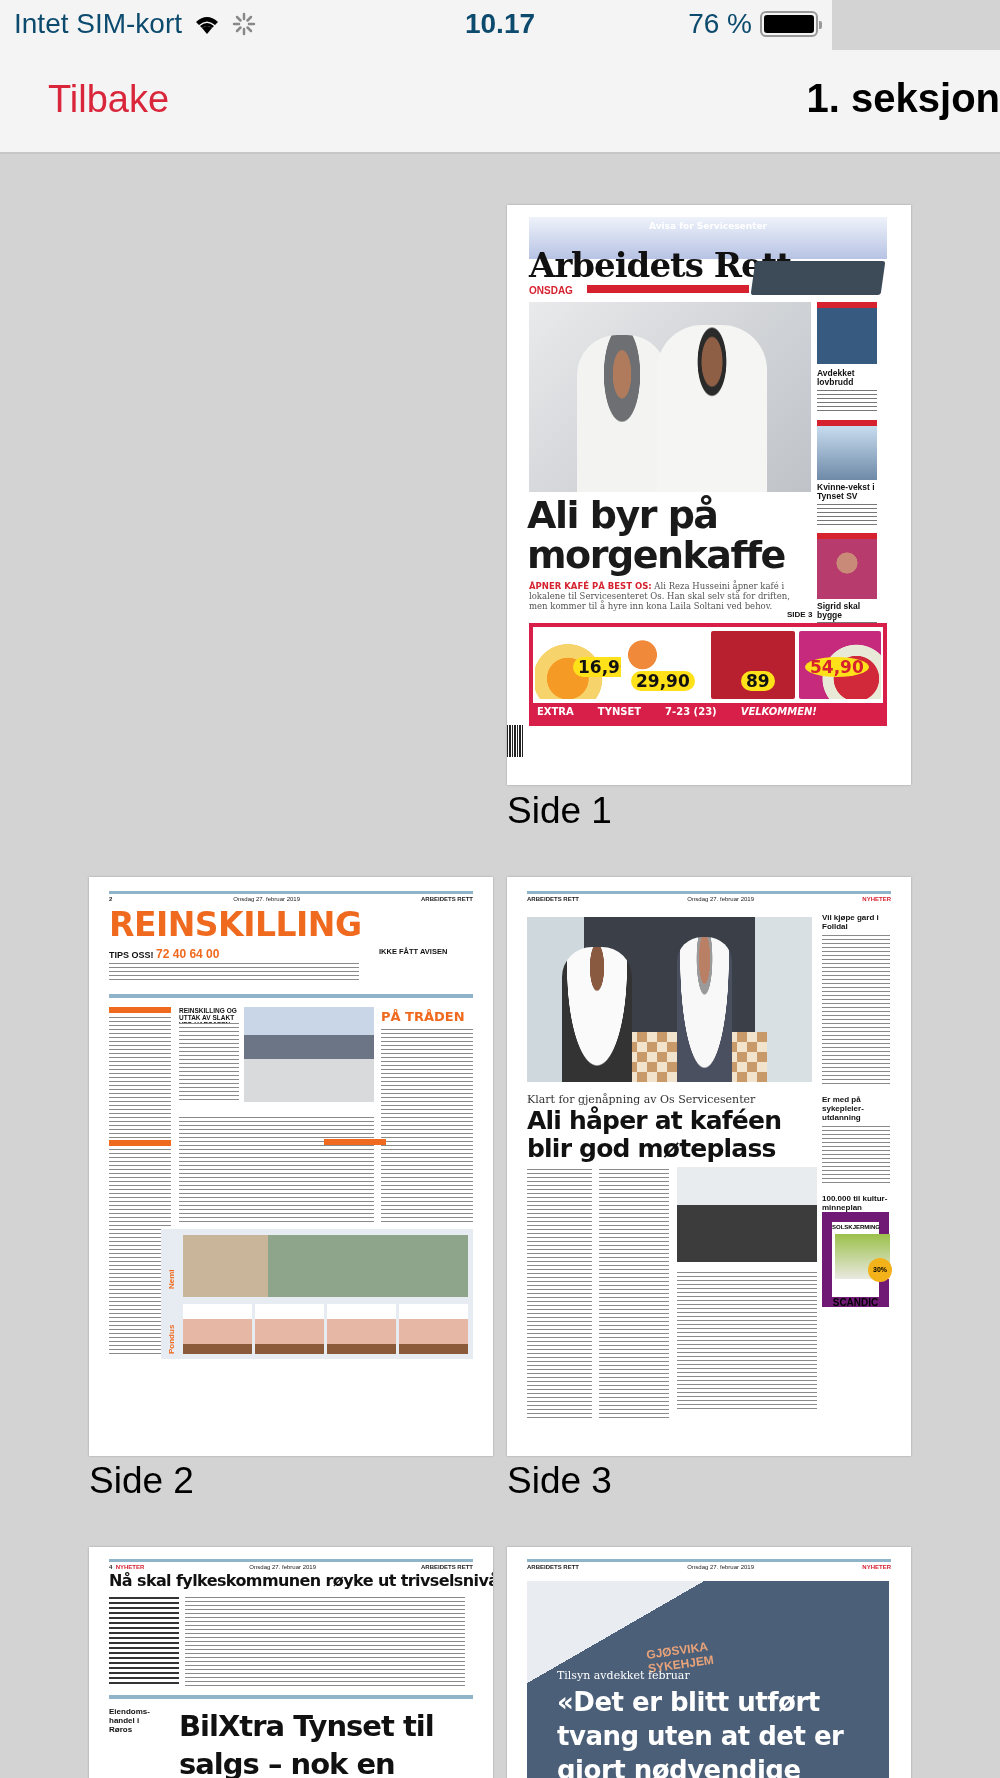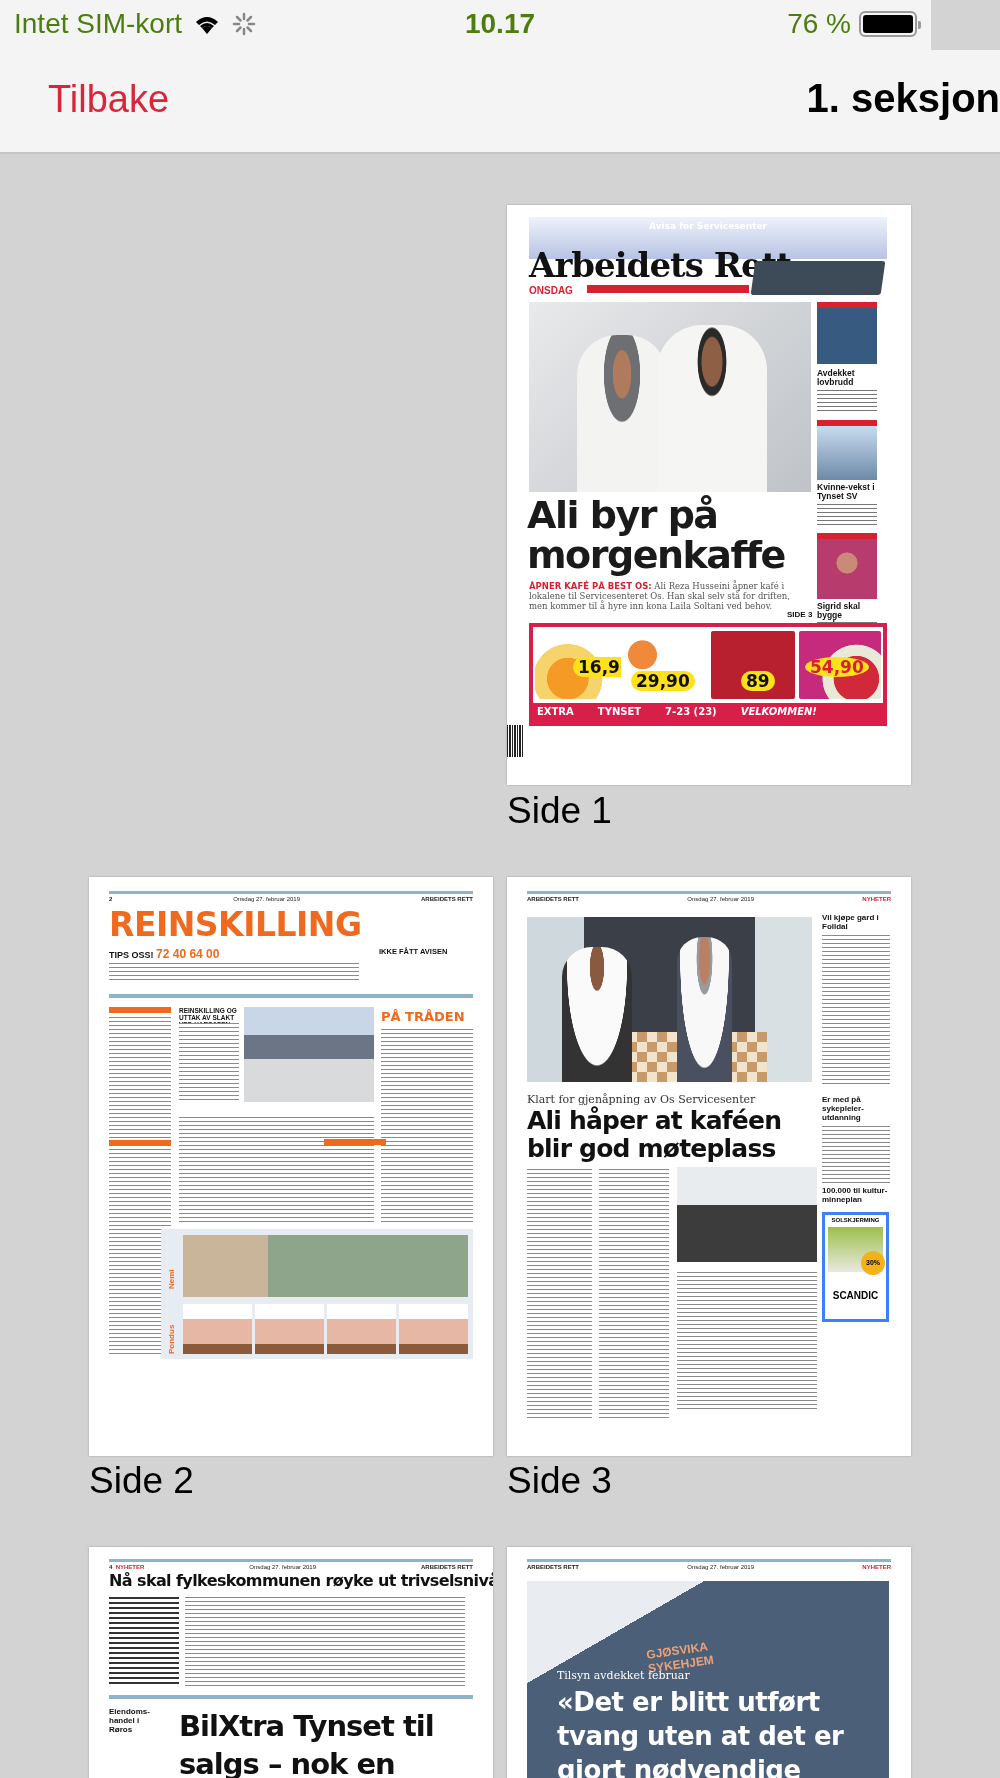--- a/index.html
+++ b/index.html
@@ -1,17 +1,17 @@
 <!DOCTYPE html>
 <html><head>
 <meta charset="utf-8">
 <style>
 *{box-sizing:border-box;margin:0;padding:0}
 html,body{width:1000px;height:1778px;overflow:hidden;background:#d3d3d3;font-family:"Liberation Sans",sans-serif}
-.statusbar{position:absolute;left:0;top:0;width:931px;height:50px;background:#f4f4f4;color:#4d7c0f;font-size:28px}
+.statusbar{position:absolute;left:0;top:0;width:832px;height:50px;background:#f4f4f4;color:#0c4a6e;font-size:28px}
 .sb-left{position:absolute;left:14px;top:8px;display:flex;align-items:center;gap:10px}
 .sb-time{position:absolute;left:0;width:1000px;top:8px;text-align:center;font-weight:bold;font-size:28px}
 .sb-right{position:absolute;right:14px;top:8px;display:flex;align-items:center;gap:8px}
 .battery{width:58px;height:26px;border:2px solid #999;border-radius:6px;padding:2px;position:relative}
 .battery .fill{width:100%;height:100%;background:#000;border-radius:3px}
 .battery:after{content:"";position:absolute;right:-6px;top:8px;width:3px;height:8px;background:#999;border-radius:0 2px 2px 0}
 .navbar{position:absolute;left:0;top:50px;width:1000px;height:104px;background:#f4f4f4;border-bottom:2px solid #c6c6c6}
 .back{position:absolute;left:48px;top:28px;color:#d9263b;font-size:38px;cursor:pointer}
 .navtitle{position:absolute;left:0;width:1000px;top:26px;text-align:right;font-size:40px;font-weight:bold;color:#000}
 .page{position:absolute;background:#fff;box-shadow:0 0 2px rgba(0,0,0,.25);overflow:hidden;cursor:pointer}
@@ -62,21 +62,21 @@
 
 .p3-photo{left:20px;top:40px;width:285px;height:165px;background:linear-gradient(90deg,#cfd9dd 0 20%,#3a3f48 20% 80%,#d8e0e4 80%)}
 .p3-floor{left:60px;top:155px;width:200px;height:50px;background:repeating-conic-gradient(#c89a6a 0 25%,#f2e4cc 0 50%) 0 0/20px 20px}
 .p3-man{left:55px;top:70px;width:70px;height:135px;background:radial-gradient(ellipse at 50% 15%,#8a5a40 0 14%,#fafafa 15% 60%,#333 61%);border-radius:30px 30px 0 0}
 .p3-woman{left:170px;top:60px;width:55px;height:145px;background:radial-gradient(ellipse at 50% 15%,#b98066 0 14%,#9a9a9a 15% 20%,#f8f8f8 21% 62%,#4a5060 63%);border-radius:25px 25px 0 0}
 .p3-kicker{left:20px;top:216px;font-family:"DejaVu Serif",serif;font-size:11px;color:#333}
 .p3-head{left:20px;top:230px;font-family:"DejaVu Sans",sans-serif;font-weight:bold;font-size:25px;line-height:28px;color:#111;letter-spacing:-.8px;width:290px}
 .p3-side{left:315px;top:36px;width:68px}
 .p3-sh{font-weight:bold;font-size:8px;line-height:9px;color:#111}
 .p3-photo2{left:170px;top:290px;width:140px;height:95px;background:linear-gradient(#e9ecef 0 40%,#3c3c3c 40%)}
-.p3-ad{left:315px;top:335px;width:67px;height:110px;background:#3b82f6;padding:3px}
+.p3-ad{left:315px;top:335px;width:67px;height:95px;background:#701a75;padding:10px}
 .p3-ad .in{width:100%;height:100%;background:#fff;position:relative}
 
 .p4-head{left:20px;top:24px;font-family:"DejaVu Sans",sans-serif;font-weight:bold;font-size:16px;color:#111;letter-spacing:-.6px;white-space:nowrap}
 .p4-head2{left:90px;top:160px;font-family:"DejaVu Sans",sans-serif;font-weight:bold;font-size:29px;line-height:38px;color:#111;letter-spacing:-1px;white-space:nowrap}
 .p4-side{left:20px;top:160px;font-weight:bold;font-size:8px;line-height:9px;color:#111;width:55px}
 .p5-photo{left:20px;top:34px;width:362px;height:200px;background:linear-gradient(150deg,#e9edf2 0 25%,#4b5f78 25%)}
 .p5-kicker{left:50px;top:122px;font-family:"DejaVu Serif",serif;font-size:11px;color:#fff}
 .p5-sign{left:140px;top:96px;font-weight:bold;font-size:12px;line-height:14px;color:#e9a37a;transform:rotate(-8deg)}
 .p5-head{left:50px;top:138px;font-family:"DejaVu Sans",sans-serif;font-weight:bold;font-size:26px;line-height:34px;color:#fff;letter-spacing:-.5px;white-space:nowrap}
 </style>
@@ -219,21 +219,21 @@
   <div class="ph p3-head">Ali håper at kaféen blir god møteplass</div>
   <div class="textblock" style="left:20px;top:292px;width:65px;height:250px"></div>
   <div class="textblock" style="left:92px;top:292px;width:70px;height:250px"></div>
   <div class="ph p3-photo2"></div>
   <div class="textblock" style="left:170px;top:395px;width:140px;height:140px"></div>
   <div class="ph p3-side">
     <div class="p3-sh">Vil kjøpe gard i Folldal</div>
     <div class="textblock" style="position:relative;left:0;top:4px;width:68px;height:150px"></div>
     <div class="p3-sh" style="margin-top:14px">Er med på sykepleier-utdanning</div>
     <div class="textblock" style="position:relative;left:0;top:4px;width:68px;height:60px"></div>
-    <div class="p3-sh" style="margin-top:4px">100.000 til kultur-minneplan</div>
+    <div class="p3-sh" style="margin-top:12px">100.000 til kultur-minneplan</div>
   </div>
   <div class="ph p3-ad">
     <div class="in">
       <div style="position:absolute;top:2px;width:100%;text-align:center;font-size:6px;font-weight:bold">SOLSKJERMING</div>
       <div style="position:absolute;top:12px;left:3px;width:55px;height:45px;background:linear-gradient(#9cc04b,#e9e9e0)"></div>
       <div style="position:absolute;top:36px;left:36px;width:24px;height:24px;border-radius:50%;background:#f3b21a;font-size:7px;font-weight:bold;text-align:center;line-height:24px">30%</div>
       <div style="position:absolute;top:75px;width:100%;text-align:center;font-size:10px;font-weight:bold">SCANDIC</div>
     </div>
   </div>
 </div>

